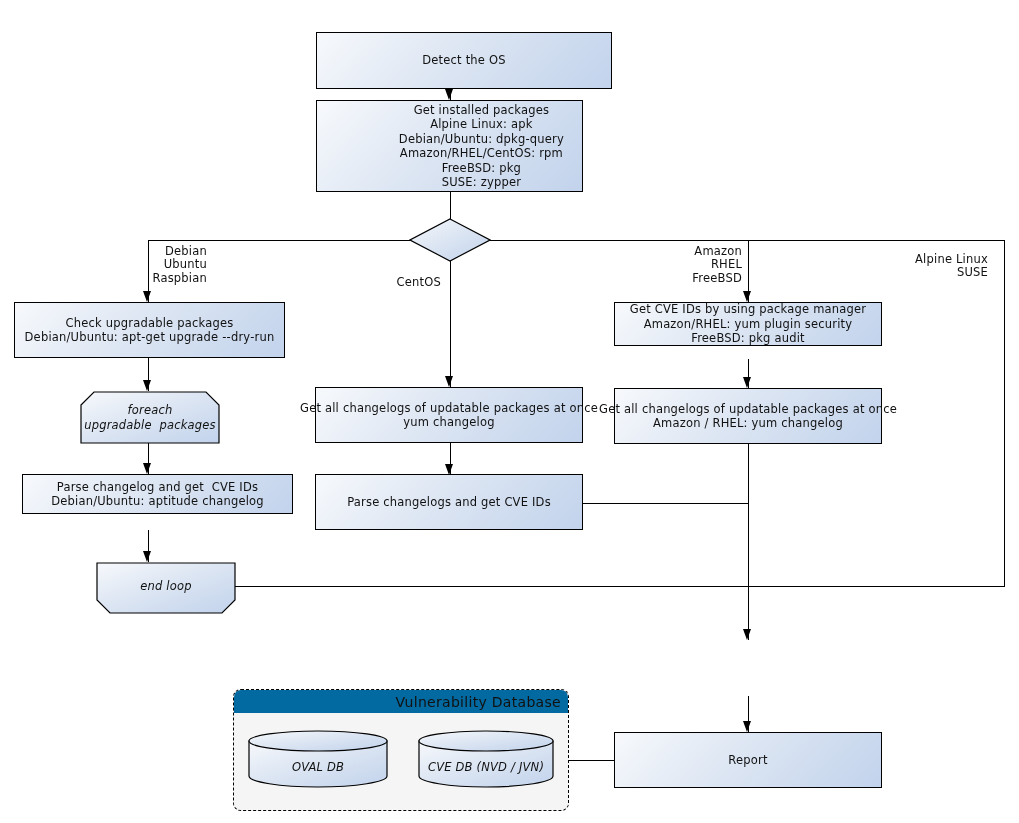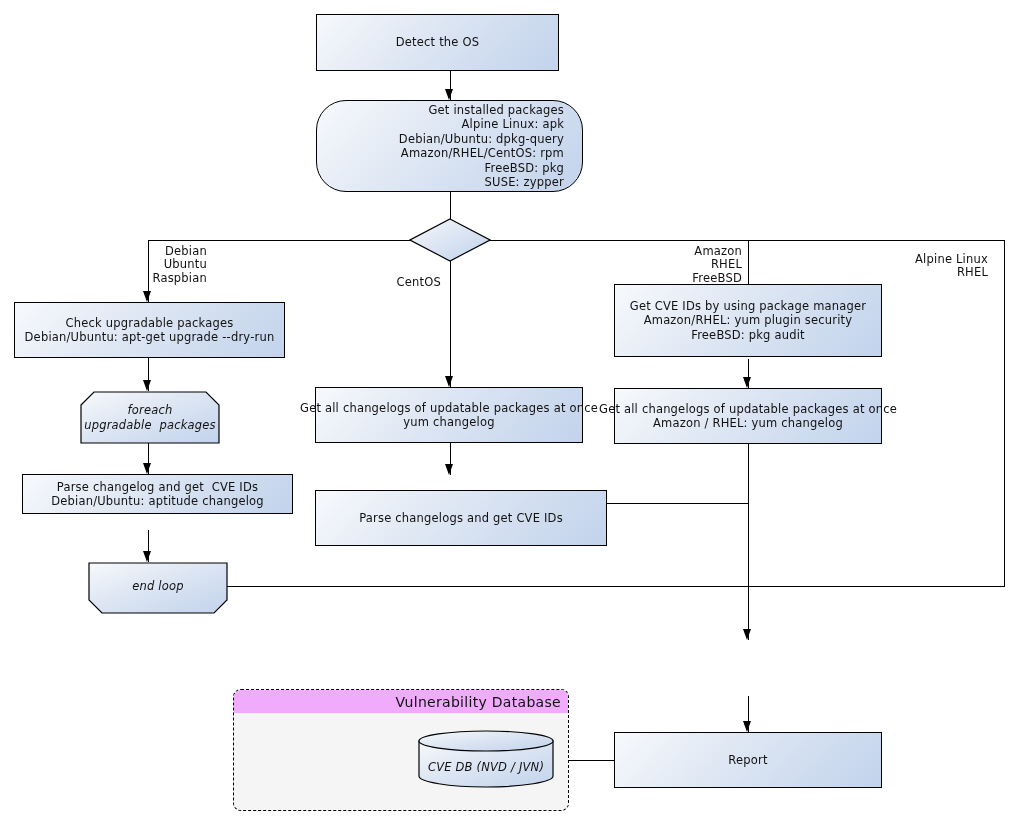--- a/index.html
+++ b/index.html
@@ -9,21 +9,21 @@
   }
   
   .node{
     position:absolute;box-sizing:border-box;
     border:1px solid #000;
     background:linear-gradient(133deg,#f7f9fc 0%,#dde6f3 45%,#c2d3ec 100%);
     display:flex;align-items:center;justify-content:center;
     text-align:center;white-space:pre;
     font-size:11.5px;line-height:14.5px;letter-spacing:0.2px;
   }
-  .node.align-right{justify-content:flex-end;text-align:right;padding-right:18px;border-radius:30px;}
+  .node.align-right{justify-content:flex-end;text-align:center;padding-right:18px;}
   
   .shape{position:absolute;font-style:italic;}
   .shape svg{display:block;}
   .shape .shape-label{
     position:absolute;left:0;top:0;width:100%;height:100%;
     display:flex;align-items:center;justify-content:center;
     text-align:center;white-space:pre;font-size:11.5px;line-height:14.5px;letter-spacing:0.2px;
   }
   .shape .cyl-label{align-items:flex-end;padding-bottom:14px;box-sizing:border-box;}
   
@@ -40,21 +40,21 @@
     font-size:11.5px;line-height:13.4px;letter-spacing:0.2px;
   }
   
   .db-container{
     position:absolute;box-sizing:border-box;
     border:1.5px dashed #000;border-radius:8px;
     background:#f5f5f5;overflow:hidden;
   }
   .db-header{
     position:absolute;left:0;top:0;right:0;height:23px;
-    background:#f0abfc;
+    background:#0369a1;
     display:flex;align-items:center;justify-content:flex-end;
     padding-right:7px;box-sizing:border-box;
     font-size:14px;letter-spacing:0.3px;white-space:pre;
   }
 </style>
 </head>
 <body>
 
 <div class="canvas">
 
@@ -107,43 +107,43 @@
   <div class="arrow" style="left:743px;top:721px"></div>
 
   <div class="edge-label" style="right:812px;top:245px">Debian
 Ubuntu
 Raspbian</div>
   <div class="edge-label" style="right:578px;top:276px">CentOS</div>
   <div class="edge-label" style="right:277px;top:245px">Amazon
 RHEL
 FreeBSD</div>
   <div class="edge-label" style="right:31px;top:253px">Alpine Linux
-RHEL</div>
+SUSE</div>
 
-  <div class="node" style="left:316px;top:14px;width:243px;height:57px">Detect the OS</div>
+  <div class="node" style="left:316px;top:32px;width:296px;height:57px">Detect the OS</div>
 
   <div class="node align-right" style="left:316px;top:100px;width:267px;height:92px">Get installed packages
 Alpine Linux: apk
 Debian/Ubuntu: dpkg-query
 Amazon/RHEL/CentOS: rpm
 FreeBSD: pkg
 SUSE: zypper</div>
 
   <div class="node" style="left:14px;top:302px;width:271px;height:56px">Check upgradable packages
 Debian/Ubuntu: apt-get upgrade --dry-run</div>
 
   <div class="node" style="left:22px;top:474px;width:271px;height:40px">Parse changelog and get  CVE IDs
 Debian/Ubuntu: aptitude changelog</div>
 
   <div class="node" style="left:315px;top:387px;width:268px;height:56px">Get all changelogs of updatable packages at once
 yum changelog</div>
 
-  <div class="node" style="left:315px;top:490px;width:292px;height:56px">Parse changelogs and get CVE IDs</div>
+  <div class="node" style="left:315px;top:474px;width:268px;height:56px">Parse changelogs and get CVE IDs</div>
 
-  <div class="node" style="left:614px;top:284px;width:268px;height:73px">Get CVE IDs by using package manager
+  <div class="node" style="left:614px;top:302px;width:268px;height:44px">Get CVE IDs by using package manager
 Amazon/RHEL: yum plugin security
 FreeBSD: pkg audit</div>
 
   <div class="node" style="left:614px;top:388px;width:268px;height:56px">Get all changelogs of updatable packages at once
 Amazon / RHEL: yum changelog</div>
 
 
   <div class="node" style="left:614px;top:732px;width:268px;height:56px">Report</div>
 
   <div class="shape" style="left:409px;top:218px;width:82px;height:44px">
@@ -153,31 +153,38 @@
   </div>
 
   <div class="shape" style="left:80px;top:391px;width:140px;height:53px">
     <svg width="140" height="53">
       <polygon points="1,14 14,1 126,1 139,14 139,52 1,52" fill="url(#nodeGrad)" stroke="#000" stroke-width="1.2"></polygon>
     </svg>
     <div class="shape-label">foreach
 upgradable  packages</div>
   </div>
 
-  <div class="shape" style="left:88px;top:562px;width:140px;height:48px">
+  <div class="shape" style="left:96px;top:562px;width:140px;height:48px">
     <svg width="140" height="52">
       <polygon points="1,1 139,1 139,38 126,51 14,51 1,38" fill="url(#nodeGrad)" stroke="#000" stroke-width="1.2"></polygon>
     </svg>
     <div class="shape-label">end loop</div>
   </div>
 
   <div class="db-container" style="left:233px;top:689px;width:336px;height:122px">
     <div class="db-header">Vulnerability Database</div>
   </div>
 
+  <div class="shape" style="left:248px;top:730px;width:140px;height:58px">
+    <svg width="140" height="58">
+      <path d="M1 11 L1 46 C1 52 32 57 70 57 C108 57 139 52 139 46 L139 11 Z" fill="url(#nodeGrad)" stroke="#000" stroke-width="1.2"></path>
+      <ellipse cx="70" cy="11" rx="69" ry="10" fill="url(#nodeGrad)" stroke="#000" stroke-width="1.2"></ellipse>
+    </svg>
+    <div class="shape-label cyl-label">OVAL DB</div>
+  </div>
 
   <div class="shape" style="left:418px;top:730px;width:136px;height:58px">
     <svg width="136" height="58">
       <path d="M1 11 L1 46 C1 52 31 57 68 57 C105 57 135 52 135 46 L135 11 Z" fill="url(#nodeGrad)" stroke="#000" stroke-width="1.2"></path>
       <ellipse cx="68" cy="11" rx="67" ry="10" fill="url(#nodeGrad)" stroke="#000" stroke-width="1.2"></ellipse>
     </svg>
     <div class="shape-label cyl-label">CVE DB (NVD / JVN)</div>
   </div>
 
 </div>

